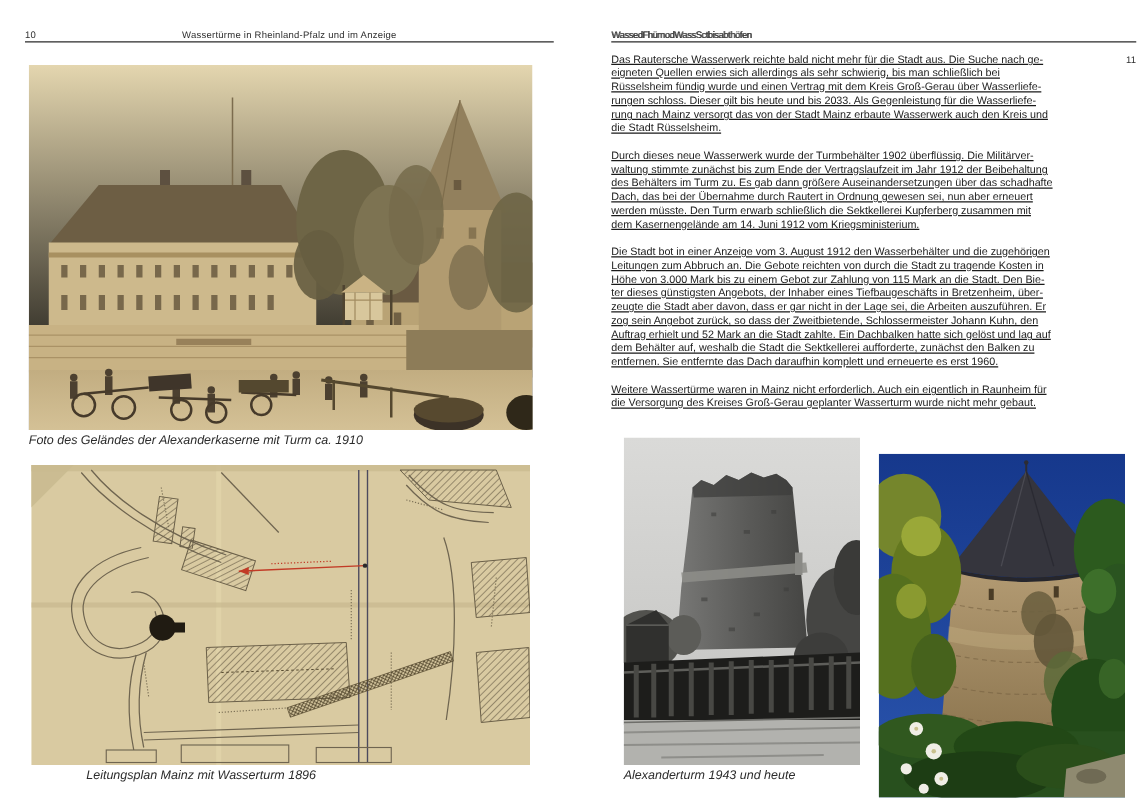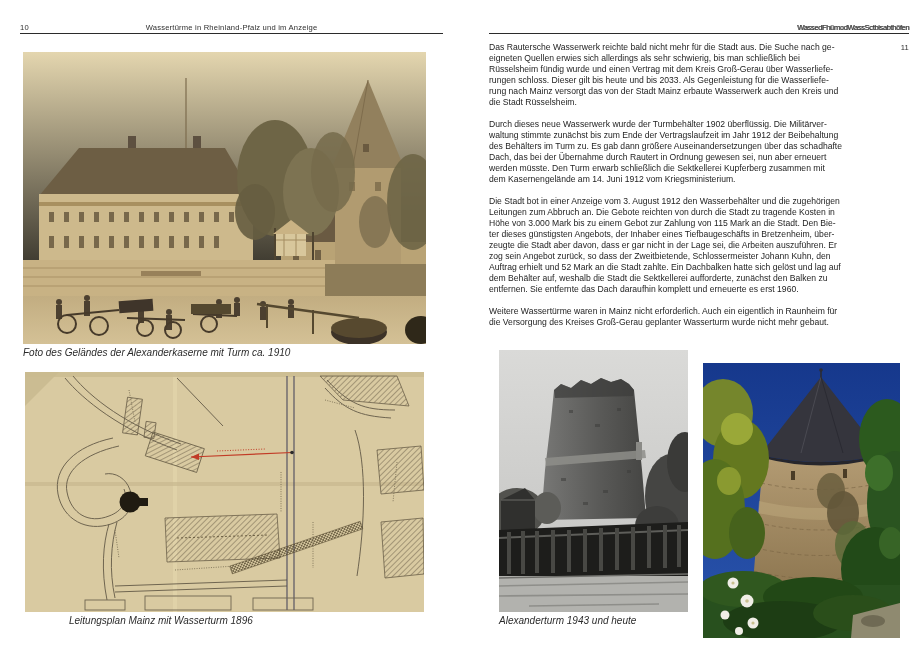--- a/index.html
+++ b/index.html
@@ -240,25 +240,25 @@
         <path d="M90,158 L94,186"></path>
         <path d="M300,28 L330,36"></path>
       </g>
     </svg>
   </figure>
   <div class="abs caption" style="left:25px;top:615px;margin-left:44px;">Leitungsplan Mainz mit Wasserturm 1896</div>
 </div>
 
 <div class="abs" style="left:459px;top:0;width:459px;height:648px;">
 
-  <div class="abs pagehead garbled" style="left:30px;top:23px;width:420px;text-align:right;">WassedFhümodWassSctbisabthöfen</div>
+  <div class="abs pagehead garbled" style="left:30px;top:23px;width:420px;text-align:left;">WassedFhümodWassSctbisabthöfen</div>
   <div class="abs pagehead" style="left:30px;top:23px;width:420px;text-align:right;margin-top:20px;">11</div>
   <div class="abs rule" style="left:30px;top:33px;width:420px;"></div>
 
-  <div class="abs bodytext" style="left:30px;top:42px;width:422px;">
+  <div class="abs bodytext" style="left:30px;top:42px;width:422px;text-decoration:underline;">
     <p>Das Rautersche Wasserwerk reichte bald nicht mehr für die Stadt aus. Die Suche nach ge-
 eigneten Quellen erwies sich allerdings als sehr schwierig, bis man schließlich bei
 Rüsselsheim fündig wurde und einen Vertrag mit dem Kreis Groß-Gerau über Wasserliefe-
 rungen schloss. Dieser gilt bis heute und bis 2033. Als Gegenleistung für die Wasserliefe-
 rung nach Mainz versorgt das von der Stadt Mainz erbaute Wasserwerk auch den Kreis und
 die Stadt Rüsselsheim.</p>
     <p>Durch dieses neue Wasserwerk wurde der Turmbehälter 1902 überflüssig. Die Militärver-
 waltung stimmte zunächst bis zum Ende der Vertragslaufzeit im Jahr 1912 der Beibehaltung
 des Behälters im Turm zu. Es gab dann größere Auseinandersetzungen über das schadhafte
 Dach, das bei der Übernahme durch Rautert in Ordnung gewesen sei, nun aber erneuert

